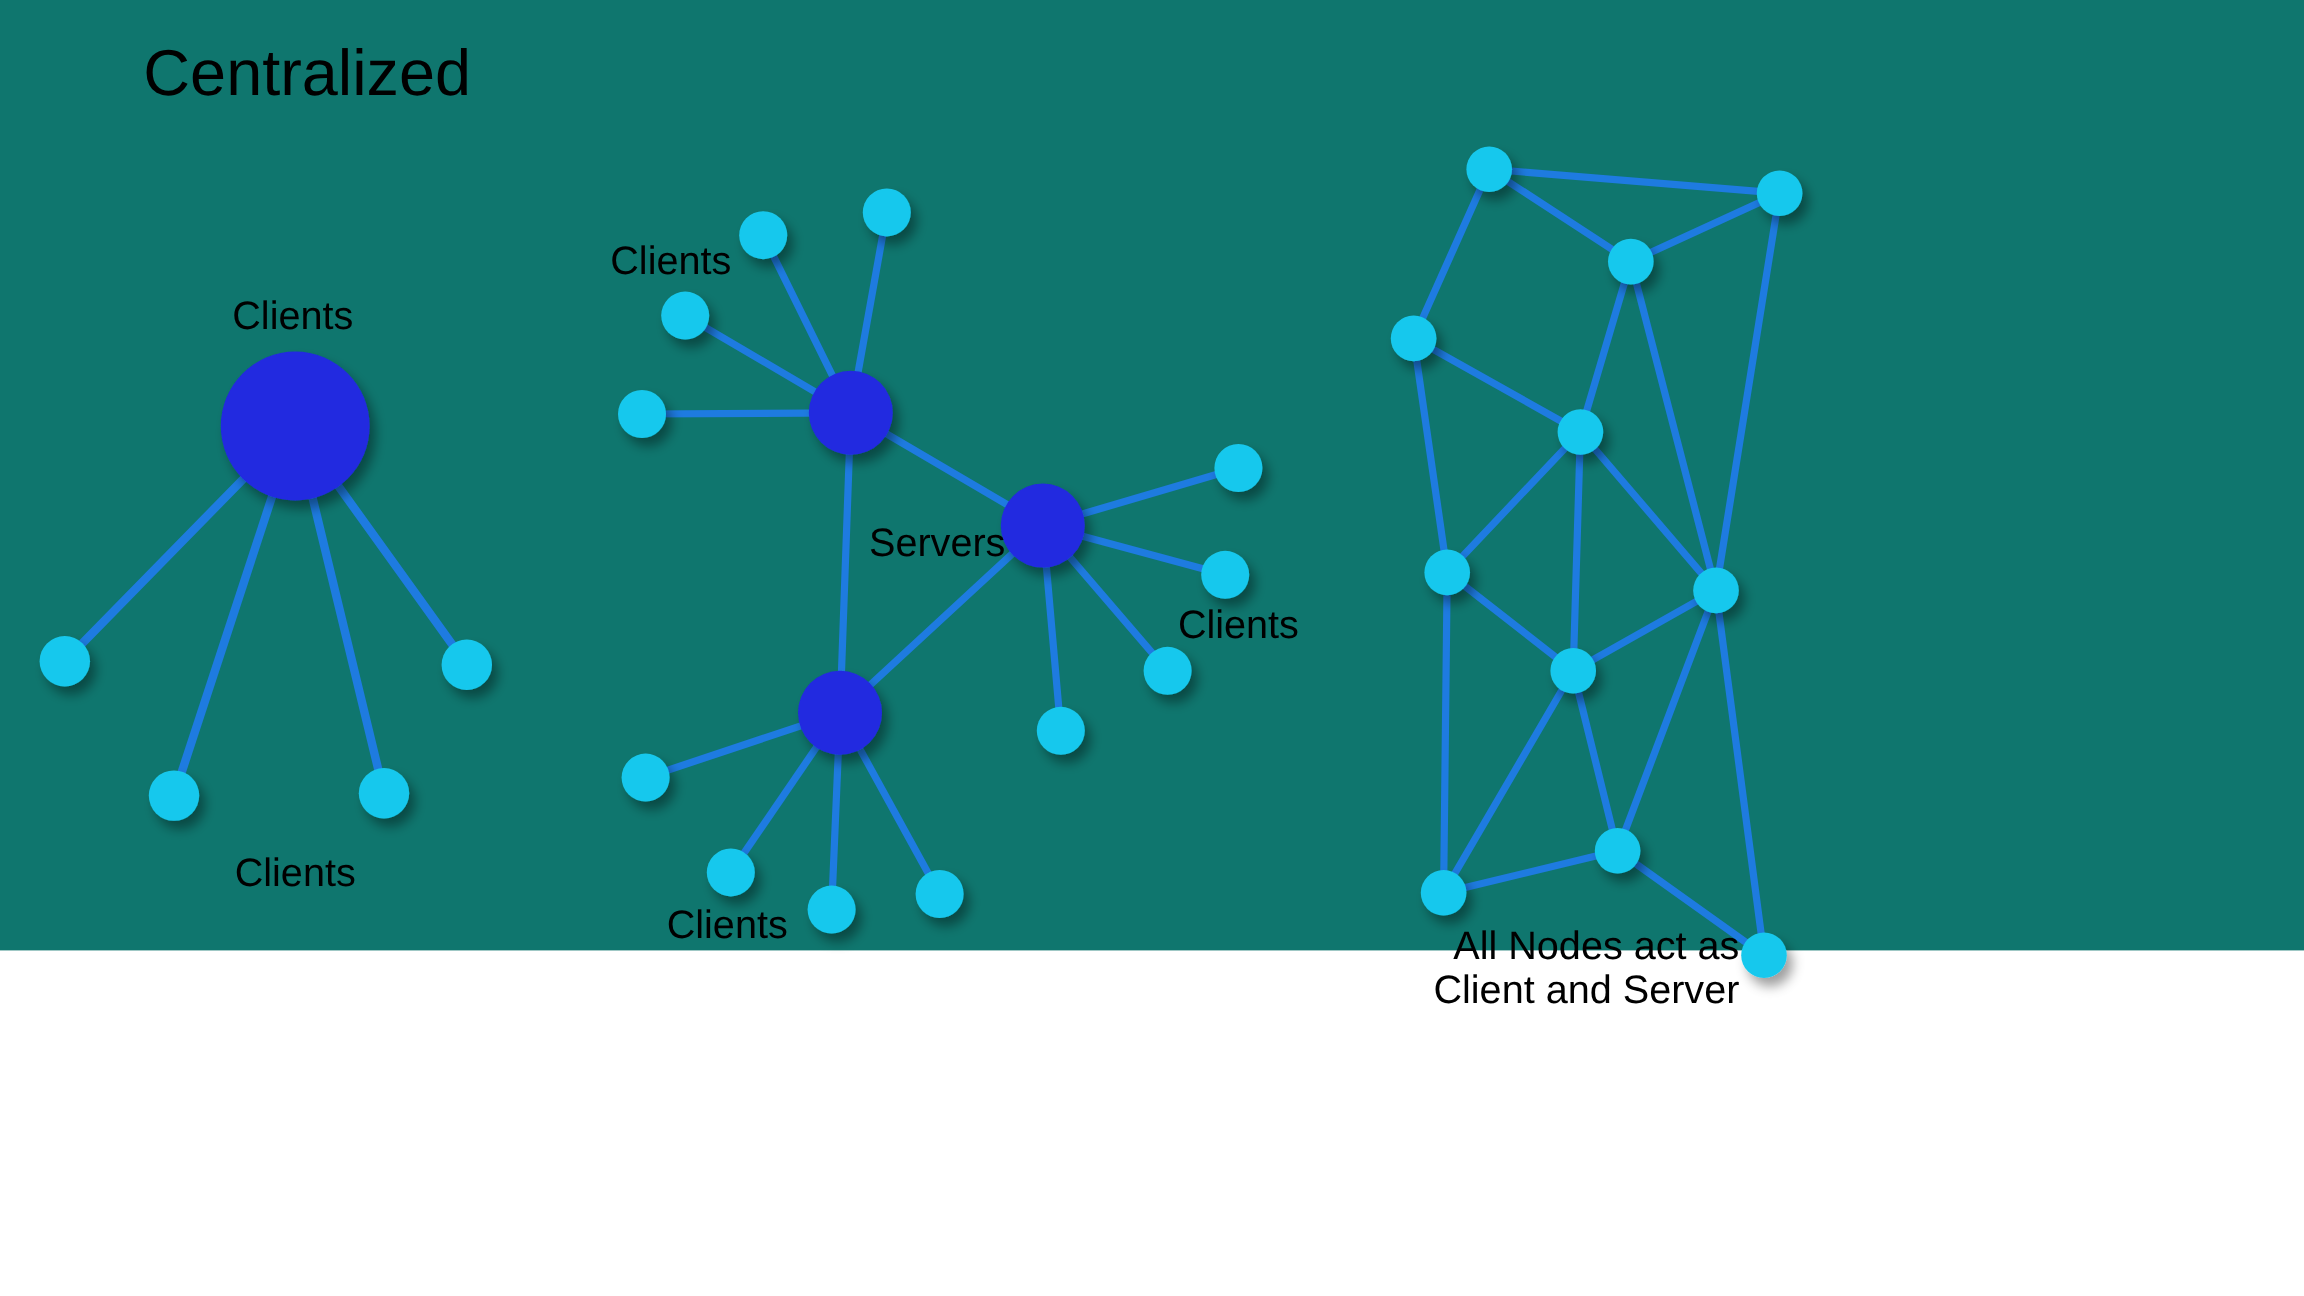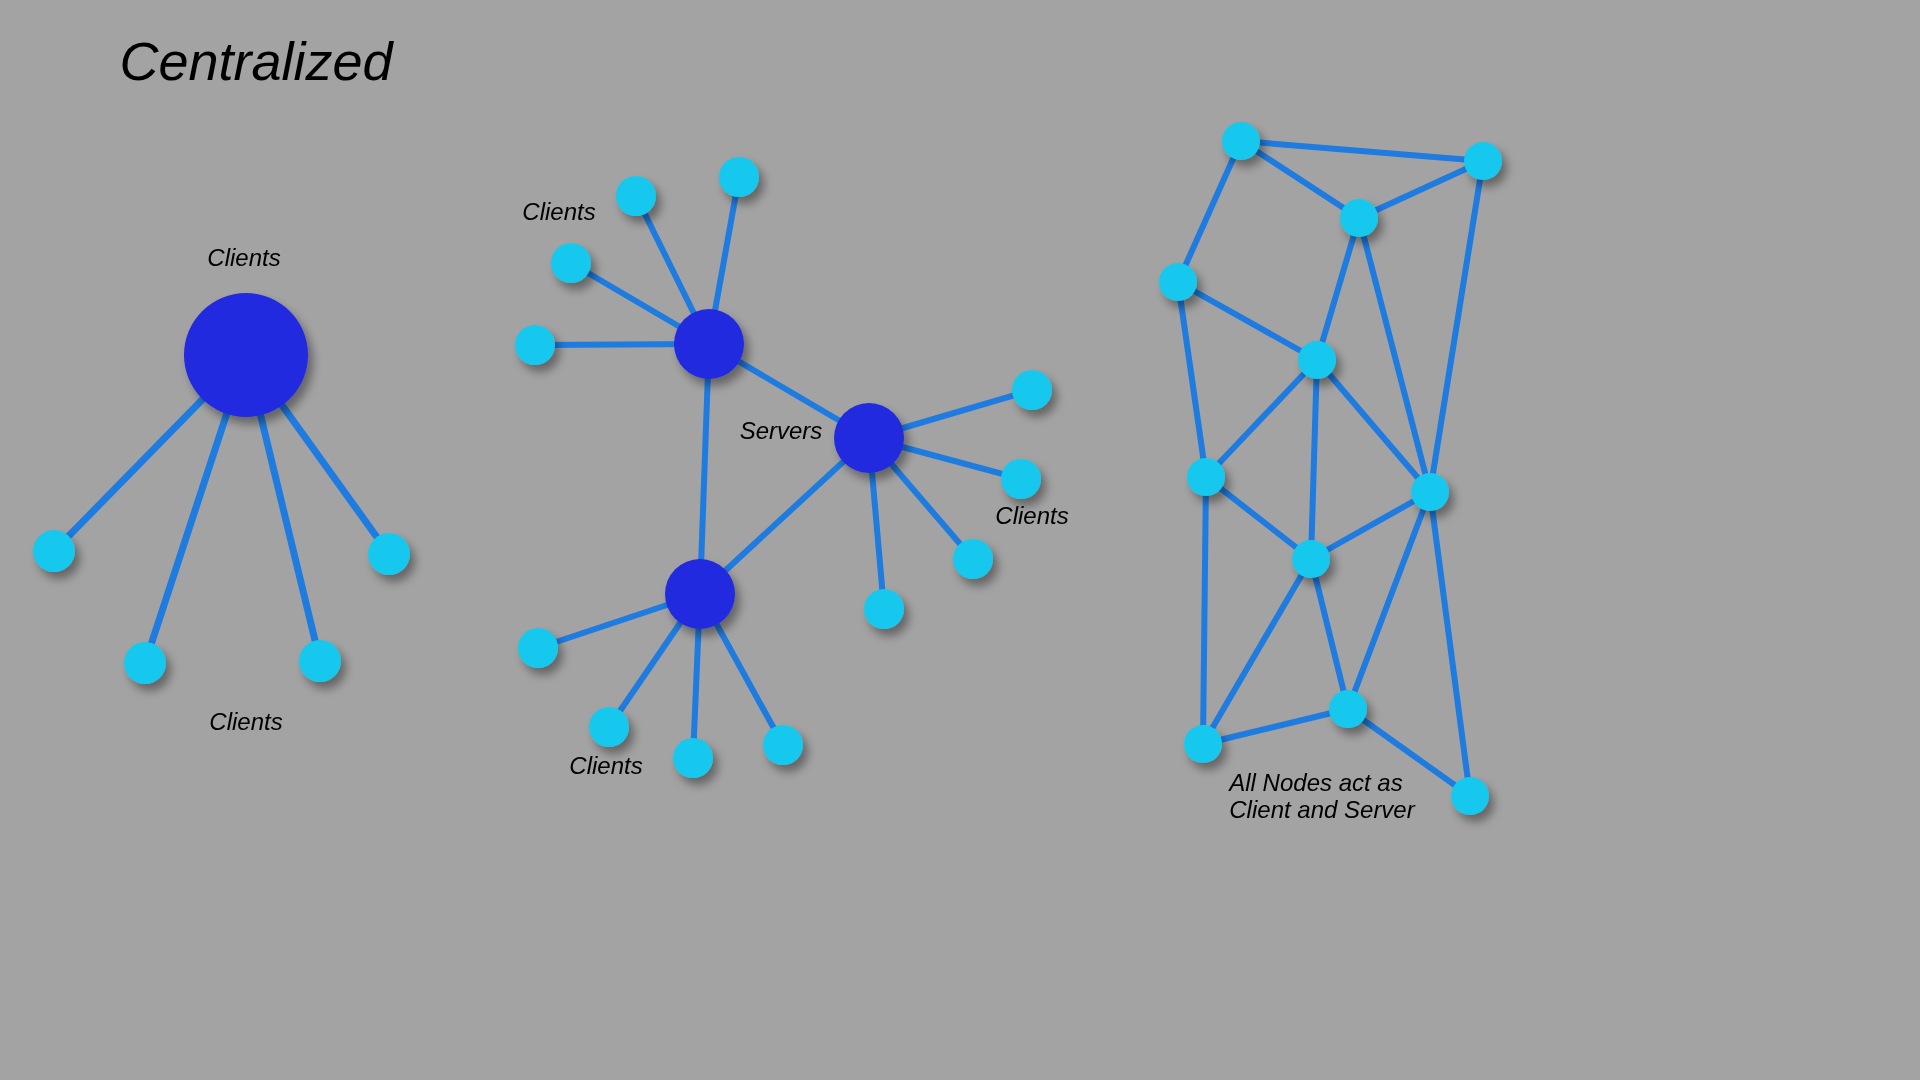--- a/index.html
+++ b/index.html
@@ -5,46 +5,45 @@
   html, body {
     margin: 0; padding: 0;
     width: 1920px; height: 1080px;
     background: #ffffff;
     overflow: hidden;
     font-family: "Liberation Sans", sans-serif;
   }
   #stage {
     position: relative;
     width: 1920px;
-    height: 1080px;
-    background: #a3a3a3;
-    font-style: italic;
+    height: 792px;
+    background: #0f766e;
   }
   svg.net {
     position: absolute;
     top: 0; left: 0;
     width: 1920px;
     height: 1080px;
   }
   .panel-title {
     position: absolute;
     font-size: 54px;
     color: #000000;
     white-space: nowrap;
     transform: translateX(-50%);
     letter-spacing: 0px;
   }
   .net-label {
     position: absolute;
-    font-size: 24px;
+    font-size: 33px;
     color: #000000;
     white-space: nowrap;
     transform: translateX(-50%);
     line-height: 1.12;
-    text-align: left;
+    text-align: right;
   }
 </style>
 </head>
 <body>
 
 <div id="stage">
 
   <svg class="net" id="net-svg" viewBox="0 0 1920 1080">
     <defs>
       <filter id="nodeShadow" x="-60%" y="-60%" width="250%" height="250%">
@@ -127,18 +126,18 @@
         <circle cx="1470" cy="796" r="19" fill="#18C8ED" filter="url(#nodeShadow)"></circle>
       </g>
   </svg>
 
   <div class="panel-title" style="left:256px; top:30px;">Centralized</div>
 
   <div id="label-layer">
       <div class="net-label" style="left: 244px; top: 245px;">Clients</div>
       <div class="net-label" style="left: 246px; top: 709px;">Clients</div>
       <div class="net-label" style="left: 559px; top: 199px;">Clients</div>
-      <div class="net-label" style="left: 765px; top: 418px; padding-left: 32px;">Servers</div>
+      <div class="net-label" style="left: 765px; top: 434px; padding-left: 32px;">Servers</div>
       <div class="net-label" style="left: 1032px; top: 503px;">Clients</div>
       <div class="net-label" style="left: 606px; top: 753px;">Clients</div>
       <div class="net-label" style="left: 1322px; top: 770px;">All Nodes act as<br>Client and Server</div>
     </div>
 </div>
 
 </body></html>

